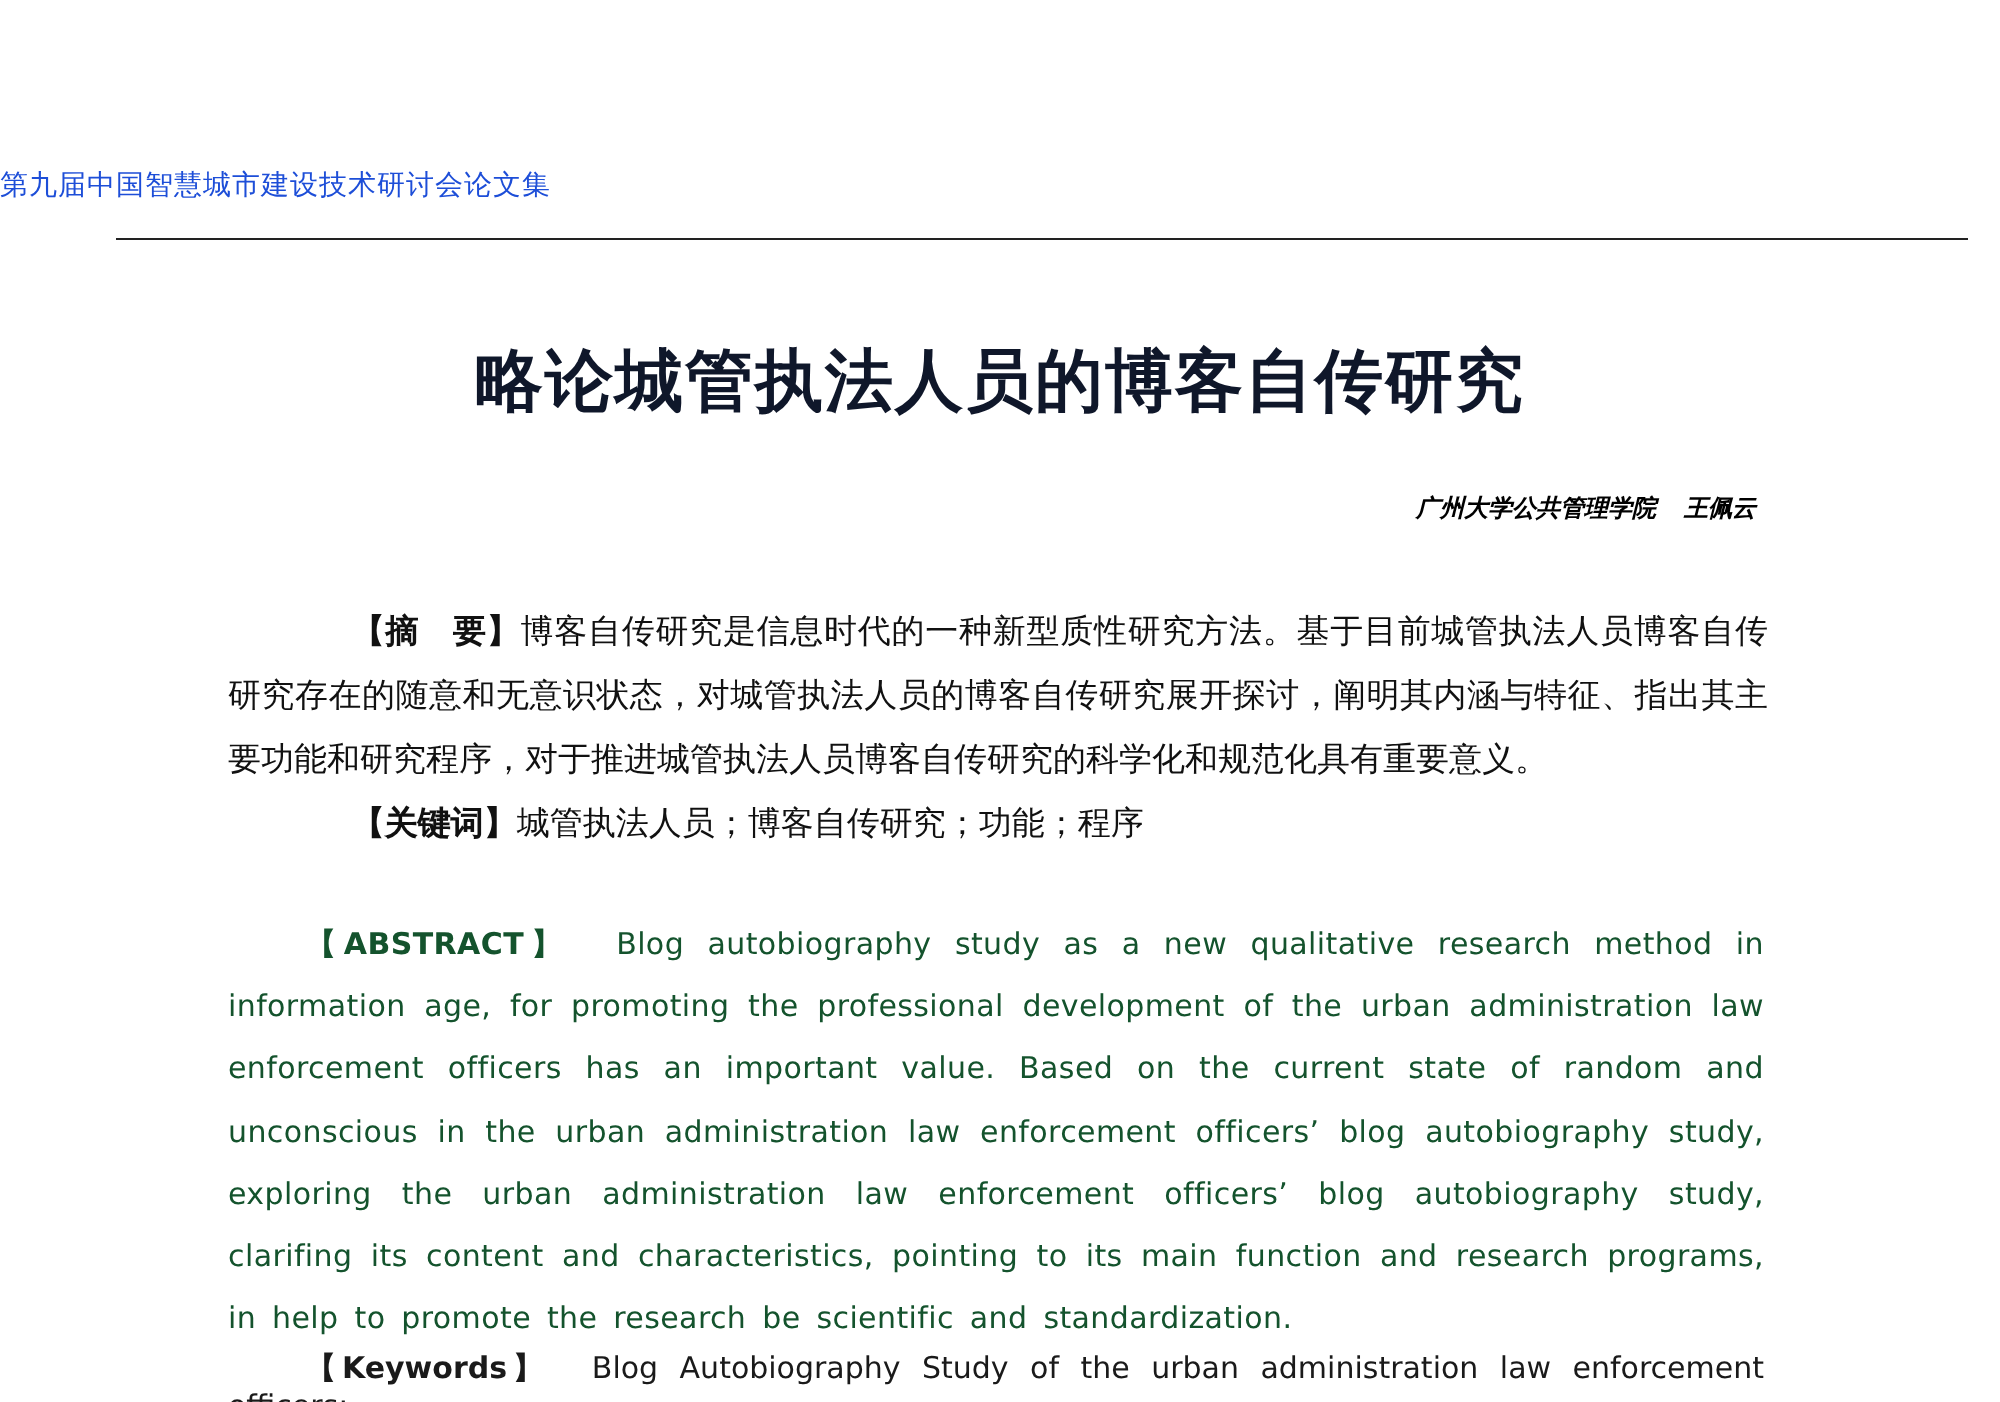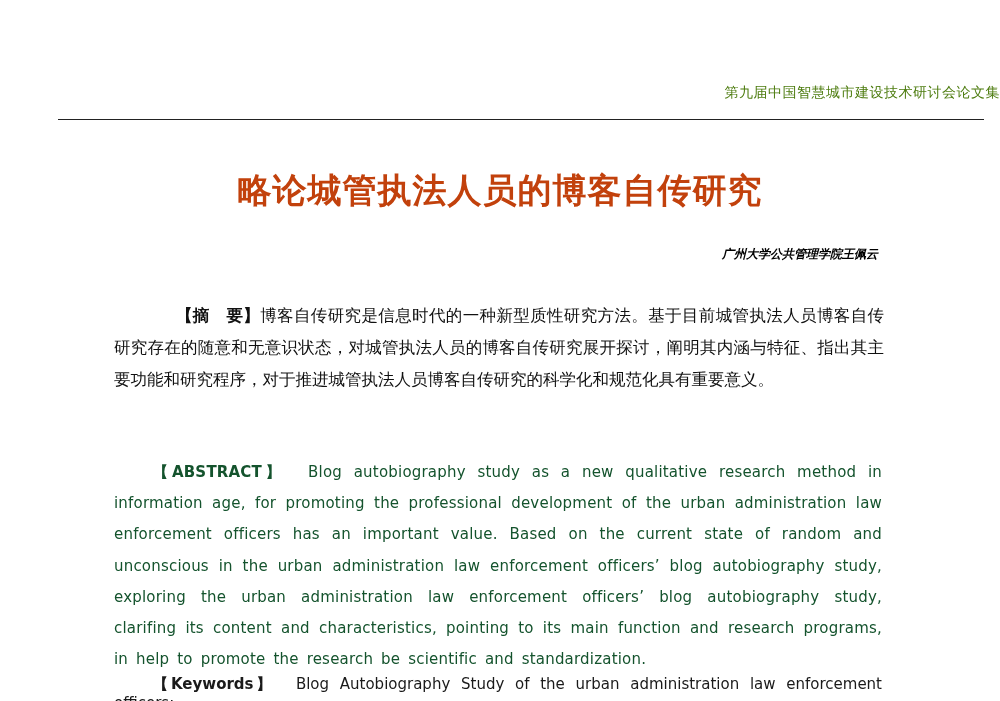--- a/index.html
+++ b/index.html
@@ -13,54 +13,54 @@
       overflow: hidden;
       position: relative;
       color: #111111;
       font-family: "DejaVu Sans", sans-serif;
     }
     .running-header {
       position: absolute;
       top: 84px;
       left: 0;
       width: 1000px;
-      text-align: right;
+      text-align: left;
       font-size: 14px;
-      color: #4d7c0f;
+      color: #1d4ed8;
       letter-spacing: 0.5px;
     }
     .header-rule {
       position: absolute;
       top: 119px;
       left: 58px;
       width: 926px;
       height: 0;
       border-top: 1.5px solid #222222;
     }
     .paper-title {
       position: absolute;
       top: 168px;
       left: 0;
       width: 1000px;
       text-align: center;
       font-size: 34px;
       font-weight: bold;
-      color: #c2410c;
+      color: #0f172a;
       letter-spacing: 1px;
     }
     .byline {
       position: absolute;
       top: 246px;
       right: 122px;
       font-size: 12px;
       font-weight: bold;
       font-style: italic;
       color: #000000;
     }
-    .byline .author { margin-left: 0; font-family: Liberation Serif, serif; }
+    .byline .author { margin-left: 14px; font-family: Liberation Serif, serif; }
     .cn-abstract {
       position: absolute;
       top: 300px;
       left: 114px;
       width: 770px;
       font-size: 16.5px;
       line-height: 32px;
       color: #111111;
       text-align: justify;
     }
@@ -105,20 +105,23 @@
 <div class="paper-title">略论城管执法人员的博客自传研究</div>
 
 <div class="byline">
   <span>广州大学公共管理学院</span><span class="author">王佩云</span>
 </div>
 
 <div class="cn-abstract">
   <p class="indent">
     <span class="label-cn">【摘　要】</span><span>博客自传研究是信息时代的一种新型质性研究方法。基于目前城管执法人员博客自传研究存在的随意和无意识状态，对城管执法人员的博客自传研究展开探讨，阐明其内涵与特征、指出其主要功能和研究程序，对于推进城管执法人员博客自传研究的科学化和规范化具有重要意义。</span>
   </p>
+  <p class="indent">
+    <span class="label-cn">【关键词】</span><span>城管执法人员；博客自传研究；功能；程序</span>
+  </p>
 </div>
 
 <div class="en-abstract">
   <p class="indent last-line">
     <span class="label-en">【ABSTRACT】</span>&nbsp;&nbsp;<span>Blog autobiography study as a new qualitative research method in information age, for promoting the professional development of the urban administration law enforcement officers has an important value. Based on the current state of random and unconscious in the urban administration law enforcement officers’ blog autobiography study, exploring the urban administration law enforcement officers’ blog autobiography study, clarifing its content and characteristics, pointing to its main function and research programs, in help to promote the research be scientific and standardization.</span>
   </p>
 </div>
 
 <div class="en-keywords">
   <span class="label-en">【Keywords】</span>&nbsp;&nbsp;<span>Blog Autobiography Study of the urban administration law enforcement officers;</span>

